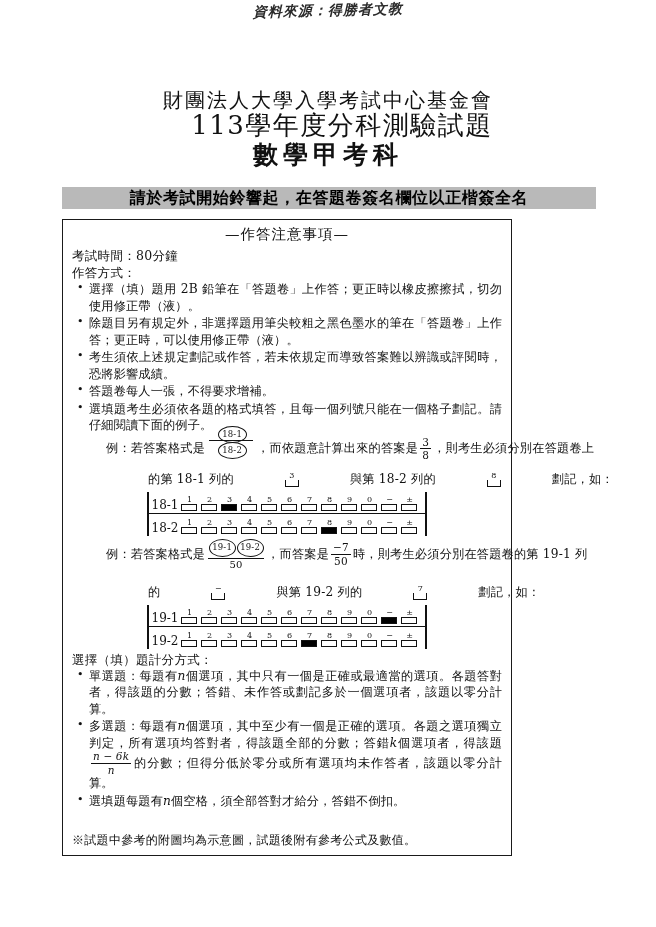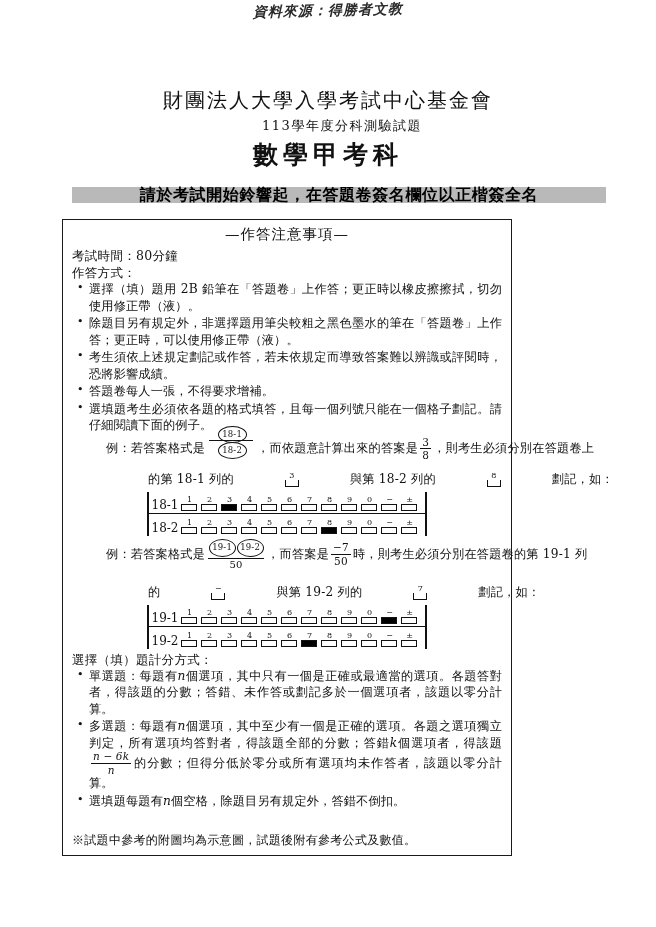--- a/index.html
+++ b/index.html
@@ -41,46 +41,45 @@
     width: 656px;
     text-align: center;
   }
   .title-line-1 {
     font-size: 20px;
     letter-spacing: 2px;
     line-height: 25px;
     white-space: nowrap;
   }
   .title-line-2 {
-    font-size: 13px;
+    font-size: 26px;
     letter-spacing: 1.5px;
     line-height: 25px;
     white-space: nowrap;
     padding-left: 28px;
   }
   .title-line-3 {
     font-size: 25px;
     letter-spacing: 5px;
     line-height: 34px;
     font-weight: 700;
     white-space: nowrap;
   }
 
   
   #notice-banner {
     position: absolute;
     top: 187px;
     left: 62px;
     width: 534px;
-    height: 16px;
+    height: 22px;
     background: #b9b9b9;
     display: flex;
     align-items: center;
     justify-content: center;
-    margin-left: 10px;
   }
   #notice-banner .banner-text {
     font-size: 16px;
     font-weight: 700;
     letter-spacing: 0.6px;
     white-space: nowrap;
     color: #000;
   }
 
   
@@ -643,18 +642,18 @@
       <span>單選題：每題有</span><span class="italic-var">n</span><span>個選項，其中只有一個是正確或最適當的選項。各題答對者，得該題的分數；答錯、未作答或劃記多於一個選項者，該題以零分計算。</span>
     </li>
     <li>
       <span>多選題：每題有</span><span class="italic-var">n</span><span>個選項，其中至少有一個是正確的選項。各題之選項獨立判定，所有選項均答對者，得該題全部的分數；答錯</span><span class="italic-var">k</span><span>個選項者，得該題</span><span class="frac italic-var">
           <span class="num">n − 6k</span>
           <span class="bar"></span>
           <span class="den">n</span>
         </span><span>的分數；但得分低於零分或所有選項均未作答者，該題以零分計算。</span>
     </li>
     <li>
-      <span>選填題每題有</span><span class="italic-var">n</span><span>個空格，除題目另有規定外，答錯不倒扣。</span>
+      <span>選填題每題有</span><span class="italic-var">n</span><span>個空格，須全部答對才給分，答錯不倒扣。</span>
     </li>
   </ul>
 
   <div id="footer-note">※試題中參考的附圖均為示意圖，試題後附有參考公式及數值。</div>
 </div>
 
 </body></html>

